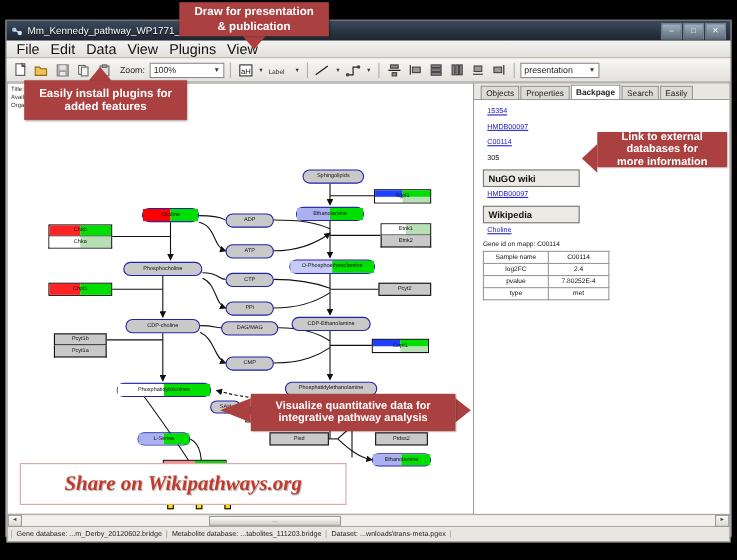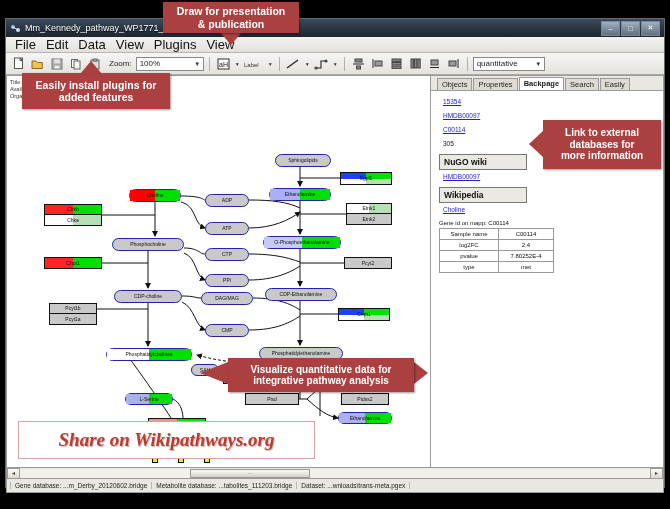--- a/index.html
+++ b/index.html
@@ -244,21 +244,21 @@
         </svg>
       </span>
     <span class="tbtn">
       <svg width="13" height="13">
           <line x1="11" y1="2" x2="11" y2="11" stroke="#222"></line>
           <rect x="2" y="4" width="7" height="5" fill="#999" stroke="#444"></rect>
         </svg>
       </span>
     <span class="sep"></span>
     <span class="combo" style="width:72px;">
-      <span>quantitative</span>
+      <span>presentation</span>
       <span class="arrow">▼</span>
     </span>
   </div>
 
   <div class="content">
 
     <div class="canvas-wrap">
       <div class="info">
         <div>Title:</div>
         <div>Availa</div>
@@ -566,21 +566,21 @@
 </div>
 
 <div class="callout" style="left:163px;top:2px;width:136px;height:31px;font-size:10.5px;white-space:pre-line;">Draw for presentation
 &amp; publication</div>
 <div class="arrow-dn" style="left:220px;top:32px;"></div>
 
 <div class="callout" style="left:22px;top:73px;width:148px;height:36px;font-size:10.5px;white-space:pre-line;">Easily install plugins for
 added features</div>
 <div class="arrow-up" style="left:80px;top:61px;"></div>
 
-<div class="callout" style="left:543px;top:120px;width:118px;height:49px;font-size:10px;white-space:pre-line;">Link  to external
+<div class="callout" style="left:543px;top:120px;width:118px;height:32px;font-size:10px;white-space:pre-line;">Link  to external
 databases  for
 more information</div>
 <div class="arrow-lf" style="left:529px;top:131px;"></div>
 
 <div class="callout" style="left:228px;top:358px;width:186px;height:34px;font-size:10px;white-space:pre-line;">Visualize quantitative data  for
 integrative pathway analysis</div>
 <div class="arrow-lf" style="left:200px;top:362px;border-right-width:28px;border-top-width:11px;border-bottom-width:11px;"></div>
 <div class="arrow-rt" style="left:414px;top:362px;border-left-width:14px;border-top-width:11px;border-bottom-width:11px;"></div>
 
 <div class="share">

